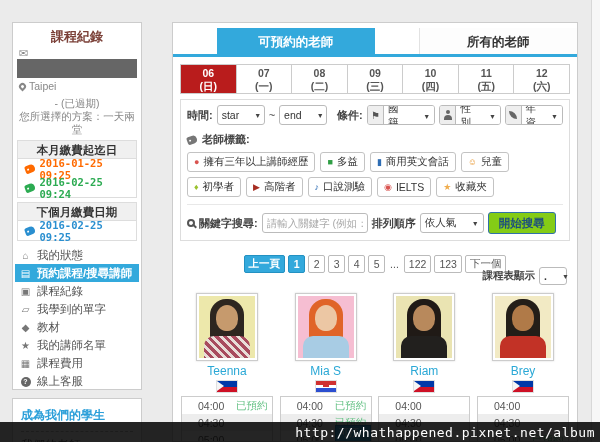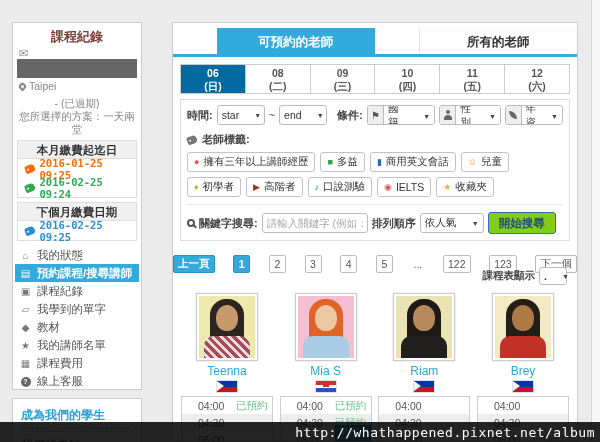--- a/index.html
+++ b/index.html
@@ -38,21 +38,21 @@
 
   
   .main{position:absolute;left:172px;top:22px;width:406px;height:420px;background:#fff;border:1px solid #ccc;padding-top:5px;overflow:hidden;}
   .tabs-row{display:flex;height:29px;border-bottom:3px solid #33a9dc;}
   .tab{flex:1;text-align:center;line-height:29px;font-size:12.5px;font-weight:bold;cursor:pointer;margin-left:44px;}
   .tab.active{background:#33a9dc;color:#fff;}
   .tab.inactive{background:#fdfdfd;color:#333;border-left:1px solid #e2e2e2;}
   .date-strip{display:flex;margin:7px 7px 0;border:1px solid #ccc;height:30px;}
   .date-cell{flex:1;text-align:center;font-size:10.5px;font-weight:bold;color:#555;padding-top:2px;line-height:13px;border-left:1px solid #ccc;cursor:pointer;background:#fff;}
   .date-cell:first-child{border-left:none;}
-  .date-cell.active{background:#0369a1;color:#fff;}
+  .date-cell.active{background:#b91c1c;color:#fff;}
 
   .filter-panel{margin:5px 7px 0;border:1px solid #ddd;padding:5px 6px 6px;}
   .filter-row{display:flex;align-items:center;gap:4px;font-size:11px;color:#444;}
   .f-label{font-weight:bold;flex:none;}
   .fselect{display:inline-flex;align-items:center;justify-content:space-between;border:1px solid #bbb;border-radius:3px;background:#fff;height:20px;padding:6px 4px;font-size:10.5px;color:#333;cursor:pointer;gap:15px;}
   .fselect .caret{font-size:7px;color:#444;}
   .sel-group{display:inline-flex;border:1px solid #bbb;border-radius:3px;overflow:hidden;height:20px;}
   .sel-group .sel-ic{width:19px;background:#eee;border-right:1px solid #bbb;display:flex;align-items:center;justify-content:center;color:#555;font-size:10px;}
   .sel-group .fselect{border:none;border-radius:0;}
   .ic-person{position:relative;width:10px;height:10px;display:inline-block;}
@@ -69,21 +69,21 @@
   .search-row{display:flex;align-items:center;gap:4px;margin-top:7px;border-top:1px solid #e8e8e8;padding-top:7px;font-size:11px;color:#444;}
   .ic-search{position:relative;width:8px;height:8px;border:2px solid #555;border-radius:50%;display:inline-block;flex:none;}
   .ic-search::after{content:"";position:absolute;width:5px;height:2px;background:#555;transform:rotate(45deg);right:-4px;bottom:-2px;}
   .kw-input{width:106px;height:20px;border:1px solid #bbb;border-radius:3px;font-size:10.5px;padding:0 4px;color:#333;font-family:"Liberation Sans",sans-serif;}
   .kw-input::placeholder{color:#aaa;}
   .go-btn{height:22px;padding:0 10px;background:#84cc16;border:1px solid #3071a9;border-radius:3px;color:#1d4f7e;font-size:11.5px;font-weight:bold;cursor:pointer;font-family:"Liberation Sans",sans-serif;}
 
   .pager-area{position:relative;margin-top:4px;height:34px;}
   .schedule-display{position:absolute;right:10px;top:12px;display:flex;align-items:center;gap:4px;font-size:10.5px;font-weight:bold;color:#444;}
   .schedule-display .fselect{width:28px;height:18px;}
-  .pagination{display:flex;justify-content:space-between;align-items:center;gap:3px;margin-top:14px;}
+  .pagination{display:flex;justify-content:center;align-items:center;gap:3px;margin-top:14px;}
   .pg-btn{min-width:17px;height:18px;padding:0 4px;display:inline-flex;align-items:center;justify-content:center;border:1px solid #bbb;border-radius:2px;background:#fff;font-size:10.5px;color:#555;cursor:pointer;}
   .pg-btn.blue{background:#33a9dc;border-color:#2391c2;color:#fff;font-weight:bold;}
   .pg-ellipsis{font-size:10.5px;color:#555;padding:0 2px;}
 
   .teacher-grid{display:flex;justify-content:space-between;padding:4px 8px 0;}
   .t-card{width:92px;display:flex;flex-direction:column;align-items:center;}
   .photo-frame{width:62px;height:68px;background:#fff;border:1px solid #ccc;padding:2px;box-shadow:0 0 2px rgba(0,0,0,.15);cursor:pointer;}
   .avatar{position:relative;width:56px;height:62px;overflow:hidden;background:var(--pbg);}
   .av-hair{position:absolute;left:50%;top:3px;transform:translateX(-50%);width:34px;height:52px;border-radius:16px 16px 6px 6px;background:var(--hair);}
   .av-head{position:absolute;left:50%;top:9px;transform:translateX(-50%);width:22px;height:26px;border-radius:50% 50% 45% 45%;background:var(--skin);}
@@ -188,20 +188,24 @@
     <div class="tab active">可預約的老師</div>
     <div class="tab inactive">所有的老師</div>
   </div>
 
   <div class="date-strip" id="date-strip">
       <div class="date-cell active">
         <div>06</div>
         <div>(日)</div>
       </div>
       <div class="date-cell">
+        <div>07</div>
+        <div>(一)</div>
+      </div>
+      <div class="date-cell">
         <div>08</div>
         <div>(二)</div>
       </div>
       <div class="date-cell">
         <div>09</div>
         <div>(三)</div>
       </div>
       <div class="date-cell">
         <div>10</div>
         <div>(四)</div>

